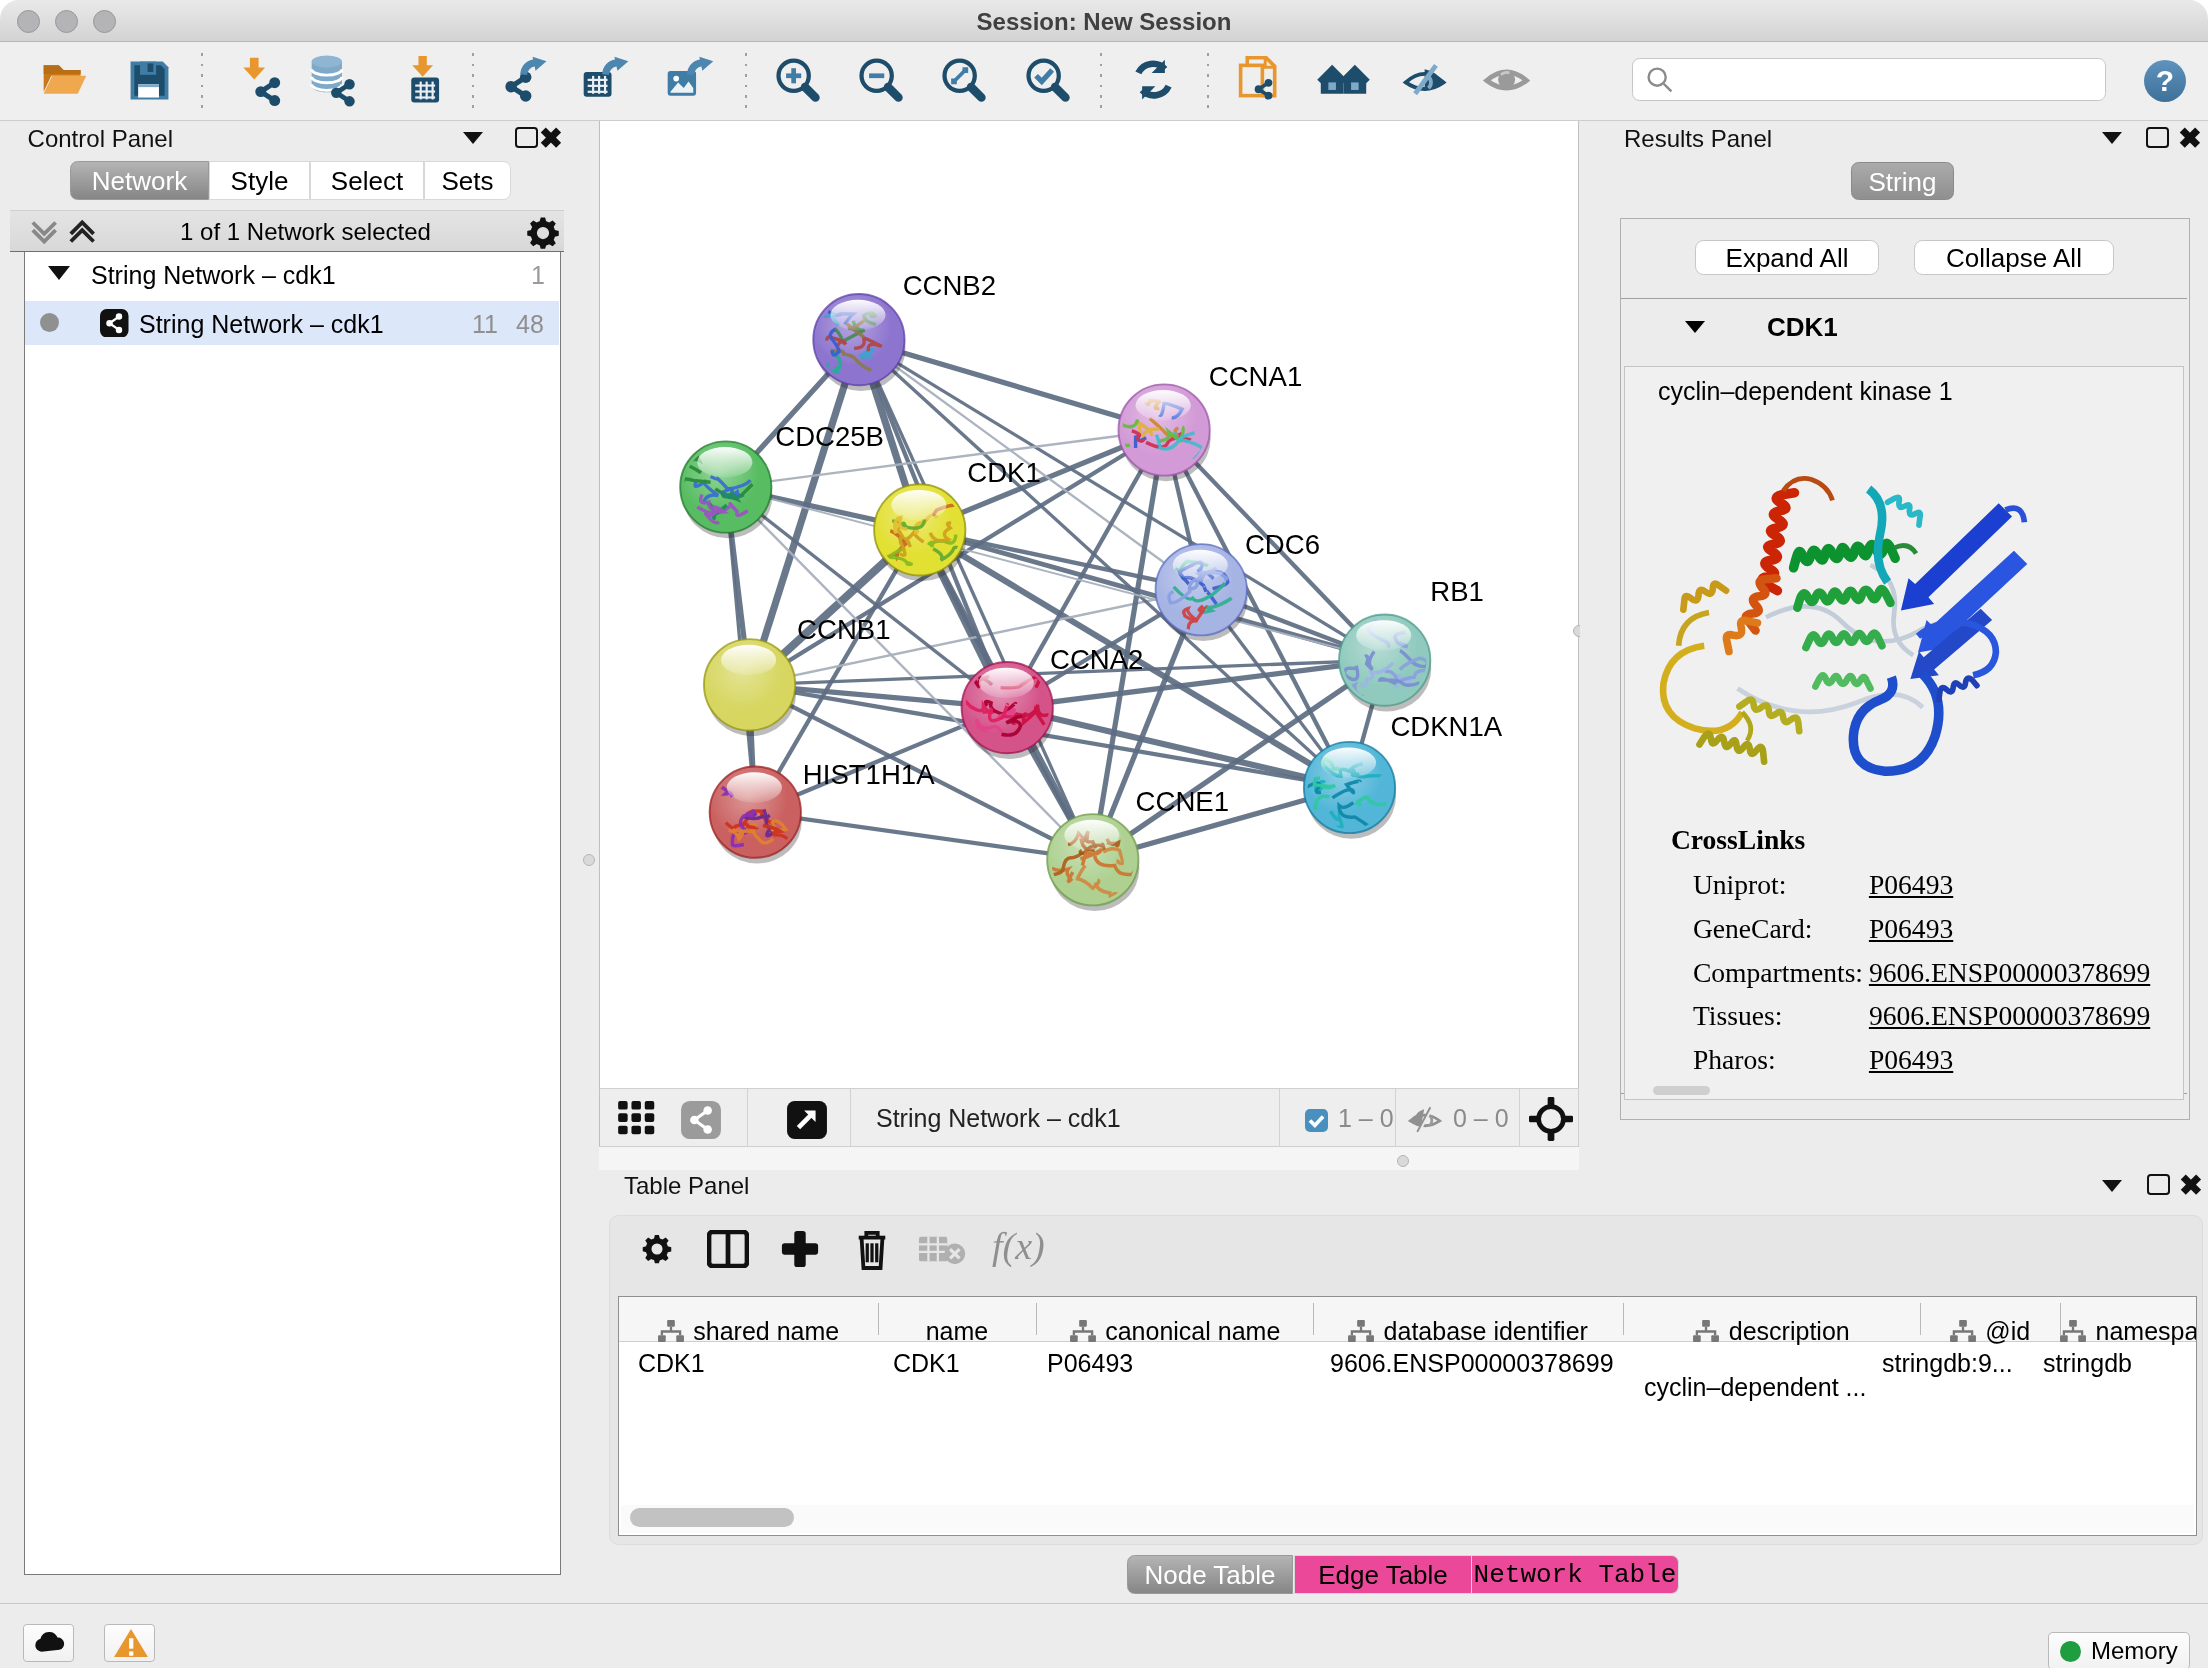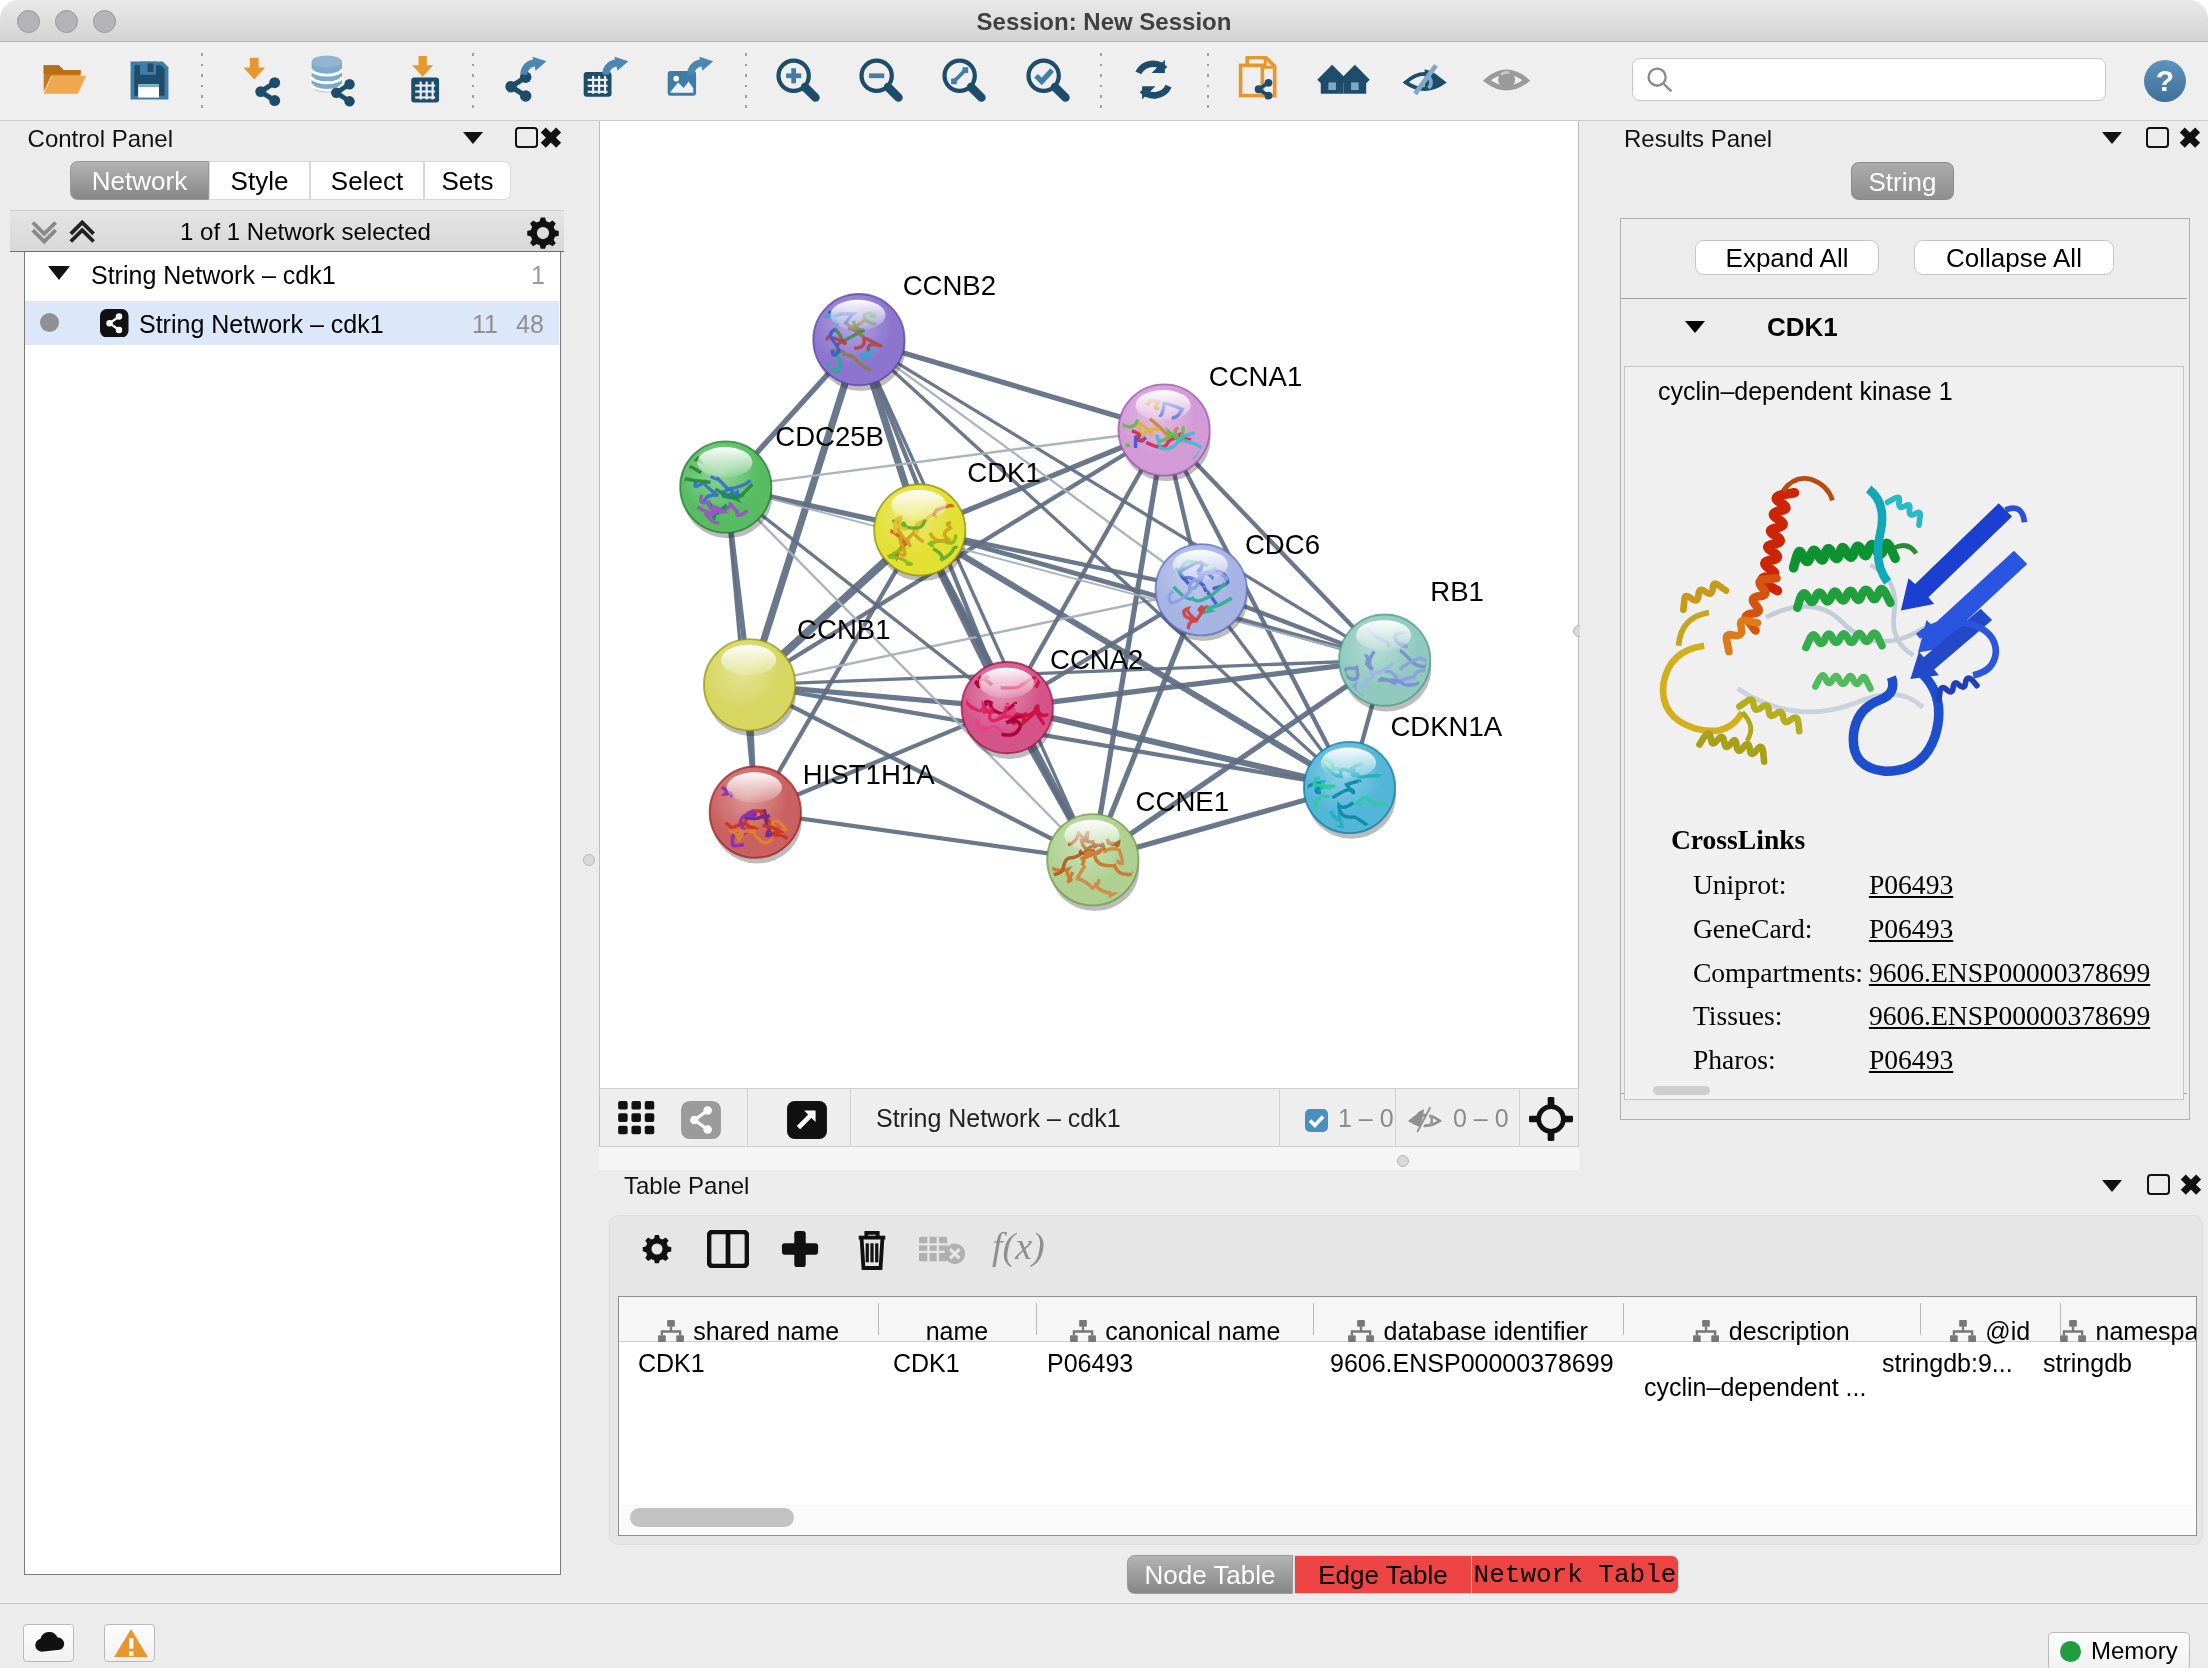--- a/index.html
+++ b/index.html
@@ -70,21 +70,21 @@
     border:1.9px solid #8f8f8f;box-sizing:border-box;}
   .thead{position:absolute;left:0;top:0;width:100%;height:45px;background:#f6f6f6;
     border-bottom:1px solid #cfcfcf;box-sizing:border-box;}
   .thcell{position:absolute;top:0;height:44px;line-height:44px;font-size:25px;color:#000;text-align:center;white-space:nowrap;overflow:hidden;margin-top:12px;}
   .tdcell{position:absolute;top:47px;height:38px;line-height:38px;font-size:25px;color:#000;white-space:nowrap;}
   .colsep{position:absolute;top:5.7px;width:1px;height:32px;background:#b9b9b9;}
   .hscroll{position:absolute;left:1.9px;bottom:1.9px;width:1573px;height:28.5px;background:#fafafa;}
   .hpill{position:absolute;left:9.5px;top:3.8px;width:164px;height:19px;background:#c2c2c2;border-radius:9.5px;}
   
   .btab{position:absolute;top:1555px;height:39px;line-height:39px;text-align:center;font-size:26px;
-    background:#ef4444;color:#000;border:1px solid #d8d8d8;box-sizing:border-box;}
+    background:#ec4899;color:#000;border:1px solid #d8d8d8;box-sizing:border-box;}
   
   .statusbar{position:absolute;left:0;top:1603px;width:2208px;height:66px;background:#ececec;
     border-top:1px solid #c9c9c9;}
   .sbtn{position:absolute;background:linear-gradient(#fdfdfd,#f1f1f1);border:1px solid #b9b9b9;
     box-sizing:border-box;}
   .splitter-dot{position:absolute;width:12.4px;height:12.4px;border-radius:50%;background:#d9d9d9;
     border:1px solid #b5b5b5;box-sizing:border-box;}
 </style>
 </head>
 <body>

